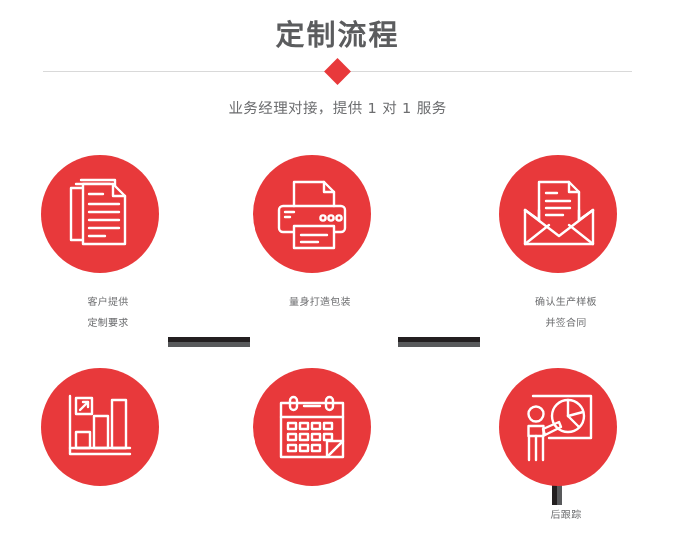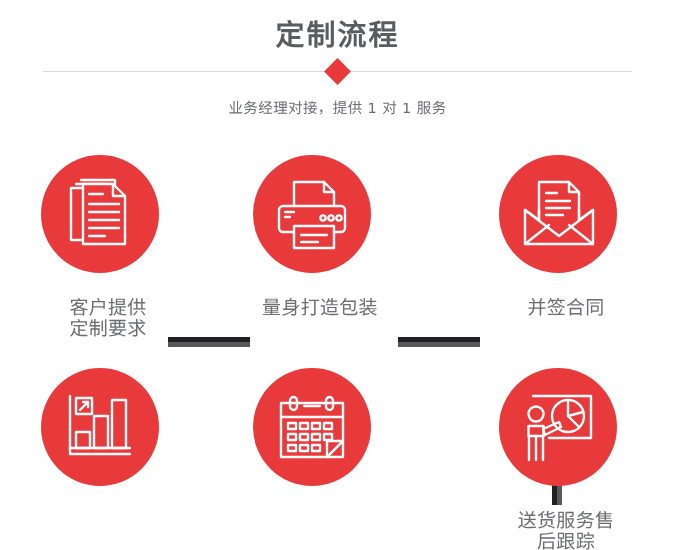--- a/index.html
+++ b/index.html
@@ -94,22 +94,22 @@
     position: relative;
   }
   .circle svg {
     position: absolute;
     left: 50%;
     top: 50%;
     transform: translate(-50%, -50%);
     display: block;
   }
   .step-label {
-    margin-top: 24px;
-    font-size: 19px;
+    margin-top: 18px;
+    font-size: 10px;
     color: #6d6e70;
     line-height: 21px;
     text-align: center;
     letter-spacing: 0.3px;
     padding-left: 16px;
     box-sizing: border-box;
   }
   .step-label span { display: block; }
 
   
@@ -229,20 +229,21 @@
           <path d="M4 30 L18 40 v-10"></path>
           <path d="M72 30 L58 40 v-10"></path>
           <path d="M4 30 v34 h68 v-34"></path>
           <path d="M4 30 L38 56 L72 30"></path>
           <path d="M4 64 L28 45"></path>
           <path d="M72 64 L48 45"></path>
         </g>
       </svg>
     </div>
     <div class="step-label">
+      <span>确认生产样板</span>
       <span>并签合同</span>
     </div>
   </div>
 
   <div class="step step-r2 step-c1">
     <div class="circle">
       <svg width="66" height="66" viewBox="0 0 66 66">
         <g fill="none" stroke="#ffffff" stroke-width="2.4" stroke-linejoin="round" stroke-linecap="round">
           <path d="M3 2 v58 h60"></path>
           <path d="M3 54 h60"></path>
@@ -296,18 +297,17 @@
           <circle cx="13" cy="22" r="7.5"></circle>
           <path d="M5.5 34 h15 v10 h-15 z"></path>
           <path d="M6 44 v24"></path>
           <path d="M13 44 v24"></path>
           <path d="M20 44 v24"></path>
           <path d="M20 37 L36 30 l2 5 L22 43 z"></path>
         </g>
       </svg>
     </div>
     <div class="step-label">
-      <span>送货服务售</span>
       <span>后跟踪</span>
     </div>
   </div>
 
 </div>
 
 </body></html>

